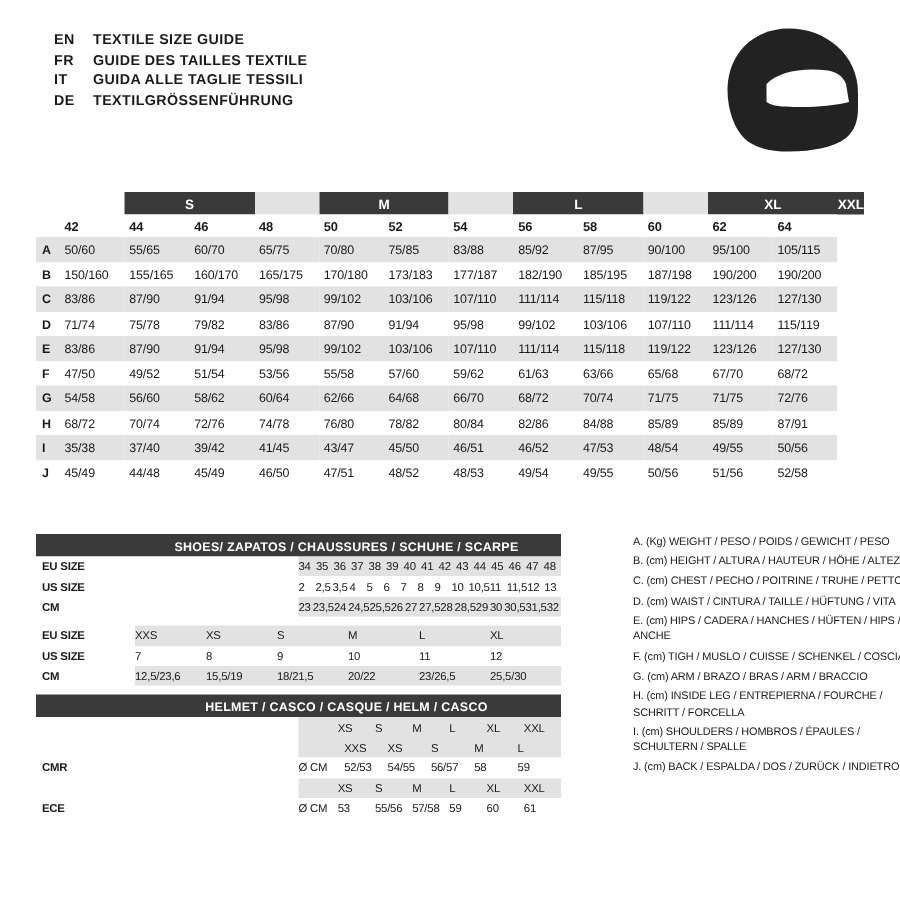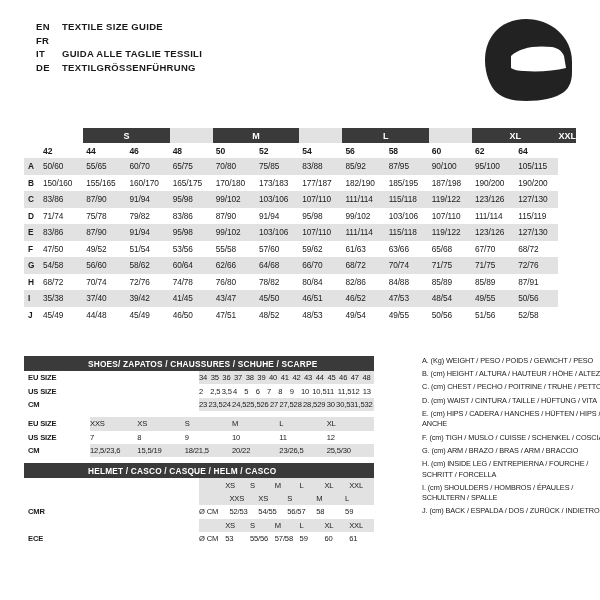--- a/index.html
+++ b/index.html
@@ -127,20 +127,21 @@
     letter-spacing: -0.15px;
   }
   .sec-title td {
     background: #3a3a3a;
     color: #ffffff;
     font-weight: bold;
     font-size: 8.3px;
     height: 15px;
     padding-left: 64px;
     letter-spacing: 0.2px;
+    text-align: center;
   }
   .lbl {
     width: 62px;
     font-weight: bold;
     font-size: 7.6px;
     padding-left: 4px !important;
     background: #ffffff !important;
   }
   .row-shade td { background: #e2e2e2; }
   .row-plain td { background: #ffffff; }
@@ -174,20 +175,21 @@
 
 <div class="page">
 
   <div class="titles">
     <div class="title-row">
       <span class="title-lang">EN</span>
       <span class="title-text">TEXTILE SIZE GUIDE</span>
     </div>
     <div class="title-row">
       <span class="title-lang">FR</span>
+      <span class="title-text">GUIDE DES TAILLES TEXTILE</span>
     </div>
     <div class="title-row">
       <span class="title-lang">IT</span>
       <span class="title-text">GUIDA ALLE TAGLIE TESSILI</span>
     </div>
     <div class="title-row">
       <span class="title-lang">DE</span>
       <span class="title-text">TEXTILGRÖßENFÜHRUNG</span>
     </div>
   </div>

